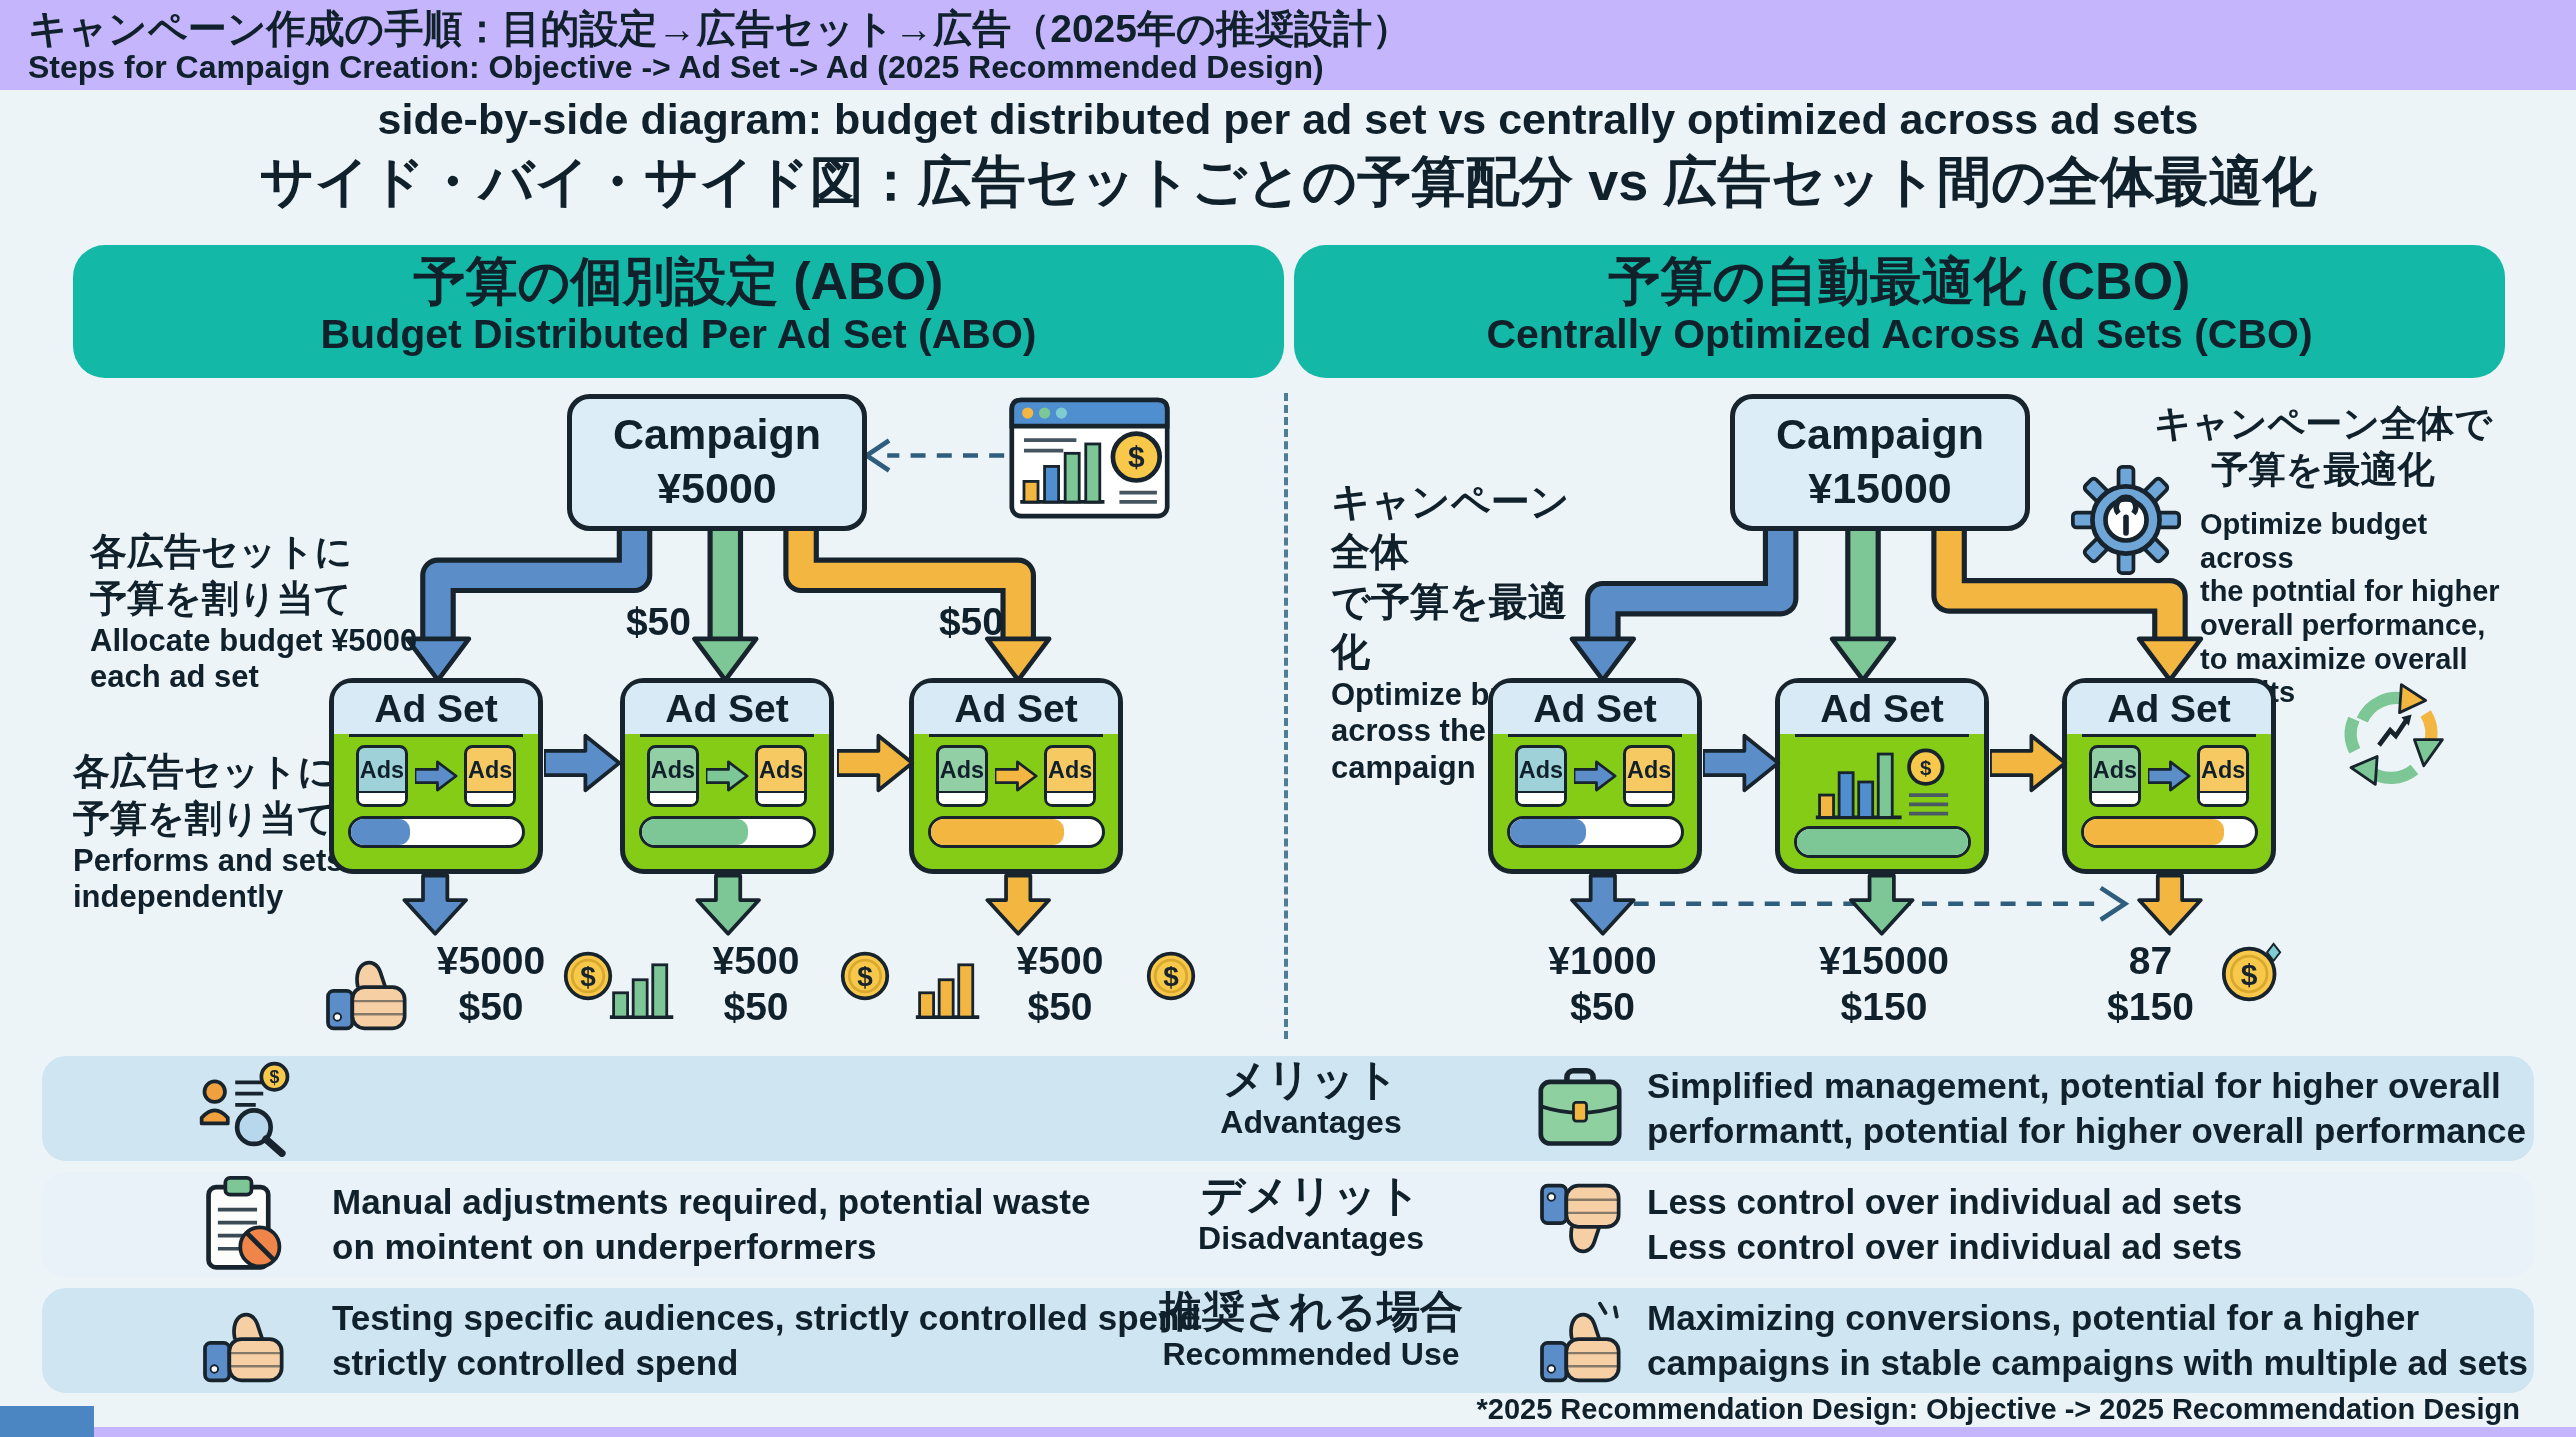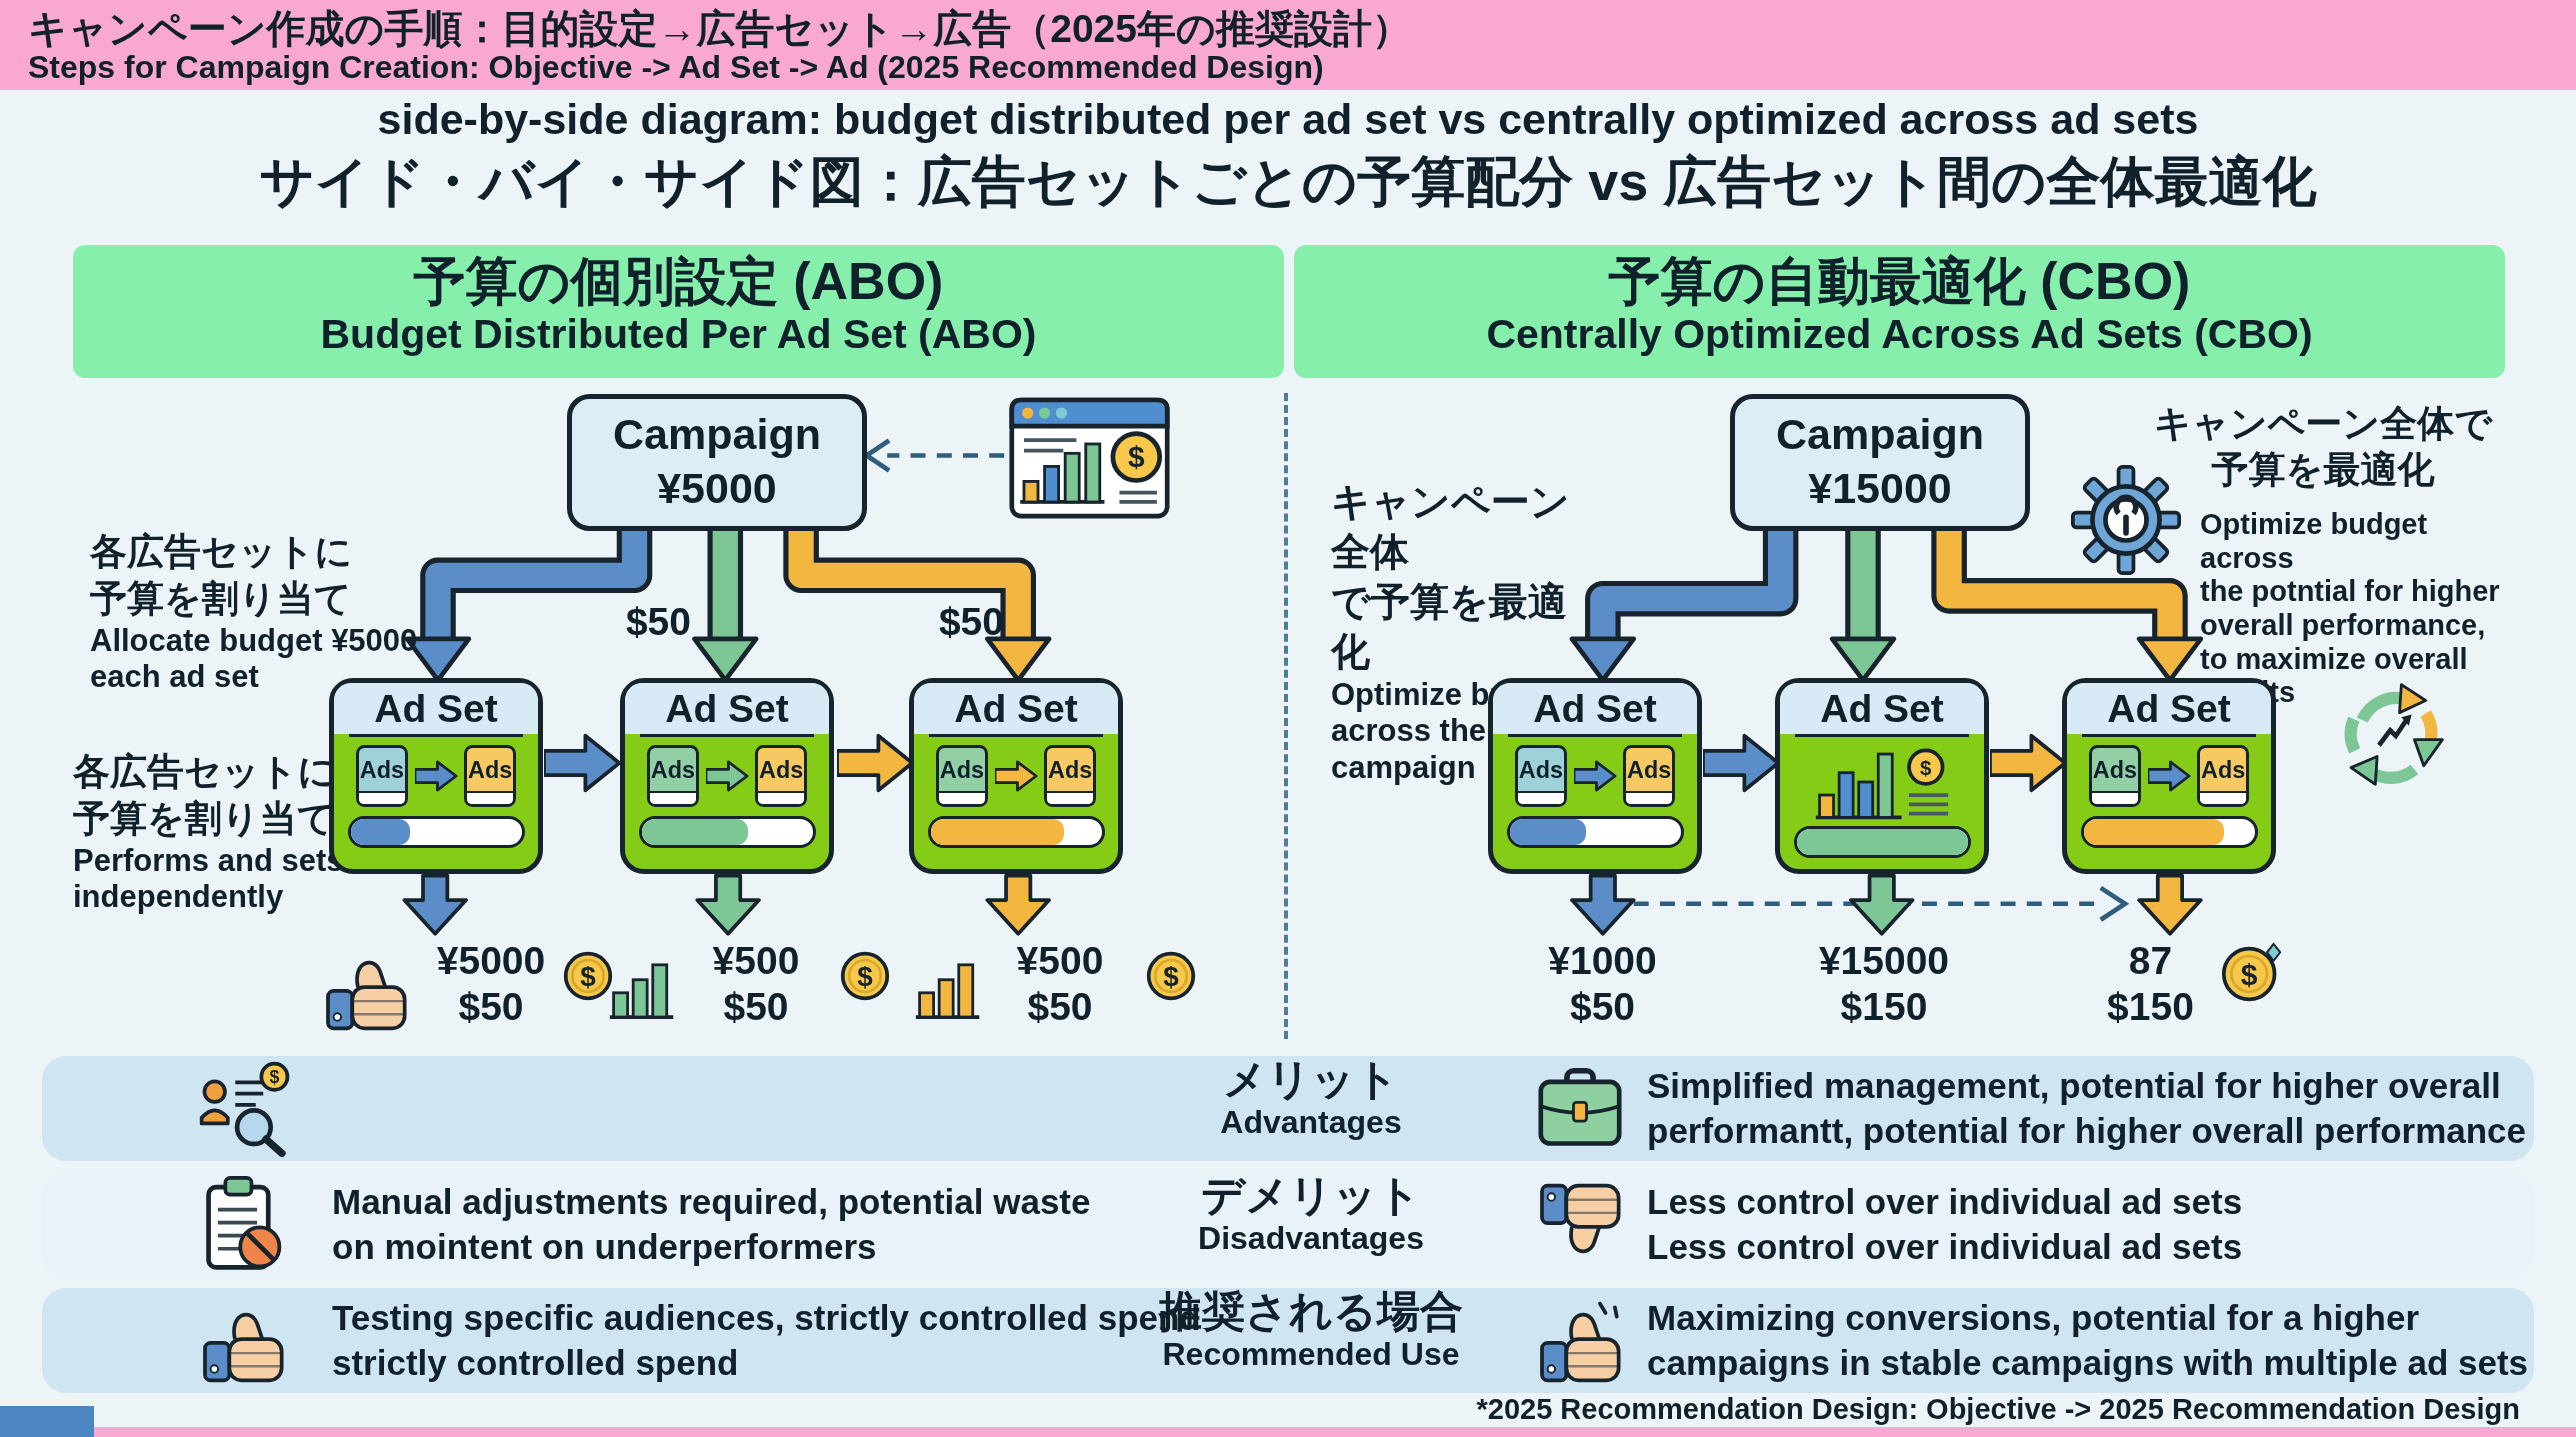--- a/index.html
+++ b/index.html
@@ -1,22 +1,22 @@
 <!DOCTYPE html>
 <html style="font-size:15px"><head>
 <meta charset="utf-8">
 <style>
   html,body{margin:0;padding:0}
   body{background:#edf4f8;font-family:"Liberation Sans","DejaVu Sans",sans-serif;font-weight:bold;color:#10212b}
   .page{position:relative;width:2576px;height:1438px;background:#edf4f8;overflow:hidden}
   .abs{position:absolute}
   .ml{white-space:pre-line}
   .z2{z-index:2}
-  .band{background:#f9a8d4}
-  .panelhead{background:#86efac;border-radius:12px;text-align:center}
+  .band{background:#c4b5fd}
+  .panelhead{background:#14b8a6;border-radius:32px;text-align:center}
   .panelhead .jp{font-size:52px;margin-top:7.5px;line-height:1.1}
   .panelhead .en{font-size:41px;line-height:1.2}
   .campaign{background:#dcedf8;border:5.6px solid #17242d;border-radius:22.5px;display:flex;flex-direction:column;align-items:center;justify-content:center;font-size:43px;line-height:1.25;text-align:center}
   .card{position:absolute;width:214px;height:196px;background:#84cc16;border:5.6px solid #17242d;border-radius:24px;box-sizing:border-box;z-index:2}
   .card-head{height:51px;background:#d8eaf5;border-radius:17px 17px 0 0;display:flex;align-items:center;justify-content:center;font-size:39px}
   .card-rule{height:0;border-top:3.7px solid #17242d;margin:0 15px}
   .chips{display:flex;align-items:center;justify-content:center;gap:6.6px;margin-top:7.5px;height:62px}
   .chip{width:52px;height:62px;border:3.7px solid #17242d;border-radius:8.4px;position:relative;display:flex;align-items:center;justify-content:center;font-size:23.4px;box-sizing:border-box;padding-bottom:9.4px}
   .chip::after{content:"";position:absolute;left:0;right:0;bottom:0;height:10.3px;background:#fff;border-top:2.8px solid #17242d;border-radius:0 0 4.7px 4.7px}
   .pbar{height:26px;border:3.7px solid #17242d;border-radius:16px;background:#fff;margin:9.4px auto 0;width:171px;overflow:hidden}

